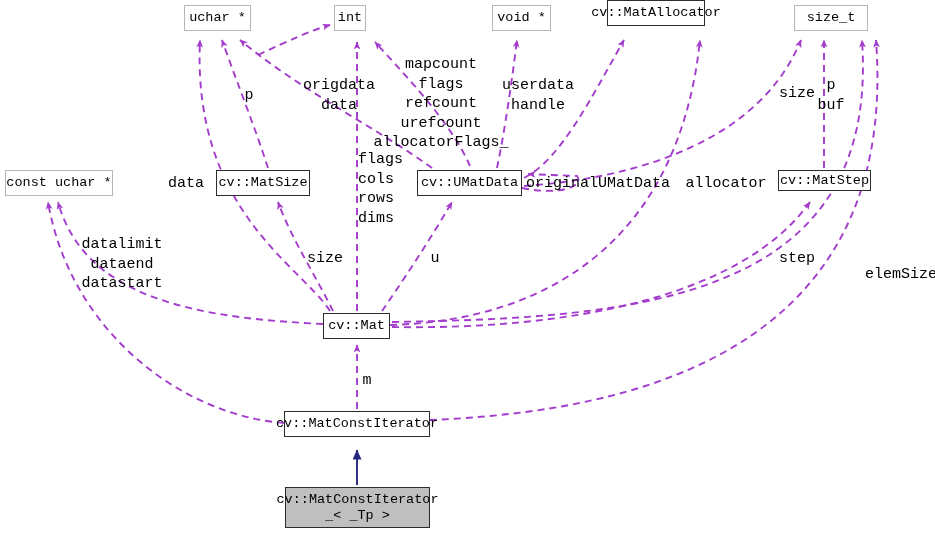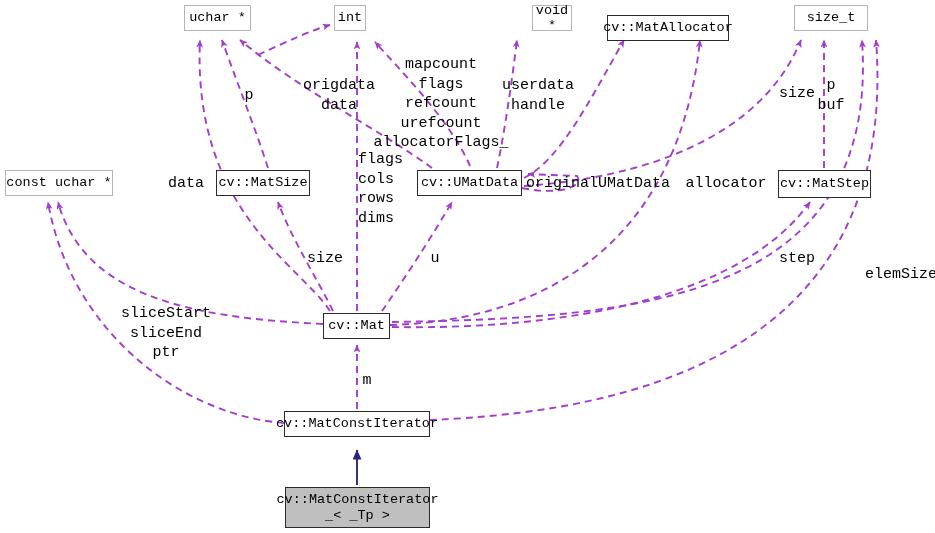--- a/index.html
+++ b/index.html
@@ -122,33 +122,33 @@
 
     <g fill="none" stroke="#27277f" stroke-width="1.9" marker-end="url(#arrowInherit)">
       <path d="M 357,485 L 357,450"></path>
     </g>
   </svg>
 
   <div class="node plain" style="left:184px; top:5px; width:67px; height:26px;">uchar *</div>
 
   <div class="node plain" style="left:334px; top:5px; width:32px; height:26px;">int</div>
 
-  <div class="node plain" style="left:492px; top:5px; width:40px; height:26px;margin-left:40px;">void *</div>
-
-  <div class="node cls" style="left:607px; top:15px; width:122px; height:26px;">cv::MatAllocator</div>
+  <div class="node plain" style="left:492px; top:5px; width:59px; height:26px;">void *</div>
+
+  <div class="node cls" style="left:607px; top:0; width:98px; height:26px;">cv::MatAllocator</div>
 
   <div class="node plain" style="left:794px; top:5px; width:74px; height:26px;">size_t</div>
 
   <div class="node plain" style="left:5px; top:170px; width:108px; height:26px;">const uchar *</div>
 
   <div class="node cls" style="left:216px; top:170px; width:94px; height:26px;">cv::MatSize</div>
 
   <div class="node cls" style="left:417px; top:170px; width:105px; height:26px;">cv::UMatData</div>
 
-  <div class="node cls" style="left:778px; top:170px; width:93px; height:28px;">cv::MatStep</div>
+  <div class="node cls" style="left:778px; top:170px; width:93px; height:21px;">cv::MatStep</div>
 
   <div class="node cls" style="left:323px; top:313px; width:67px; height:26px;">cv::Mat</div>
 
   <div class="node cls" style="left:284px; top:411px; width:146px; height:26px;">cv::MatConstIterator</div>
 
   <div class="node highlight" style="left:285px; top:487px; width:145px; height:41px;">cv::MatConstIterator
 _&lt; _Tp &gt;</div>
 
   <div class="edge-label" style="left:249px; top:86px;">p</div>
 
@@ -174,28 +174,28 @@
 
   <div class="edge-label left" style="left:358px; top:150px; transform:none;">flags
 cols
 rows
 dims</div>
 
   <div class="edge-label" style="left:598px; top:174px;">originalUMatData</div>
 
   <div class="edge-label" style="left:726px; top:174px;">allocator</div>
 
+  <div class="edge-label" style="left:122px; top:235px;">datalimit
+dataend
+datastart</div>
 
   <div class="edge-label" style="left:325px; top:249px;">size</div>
 
   <div class="edge-label" style="left:435px; top:249px;">u</div>
 
   <div class="edge-label" style="left:797px; top:249px;">step</div>
 
   <div class="edge-label" style="left:901px; top:265px;">elemSize</div>
 
-  <div class="edge-label" style="left:166px; top:304px;">sliceStart
-sliceEnd
-ptr</div>
 
   <div class="edge-label" style="left:367px; top:371px;">m</div>
 
 </div>
 
 </body></html>

